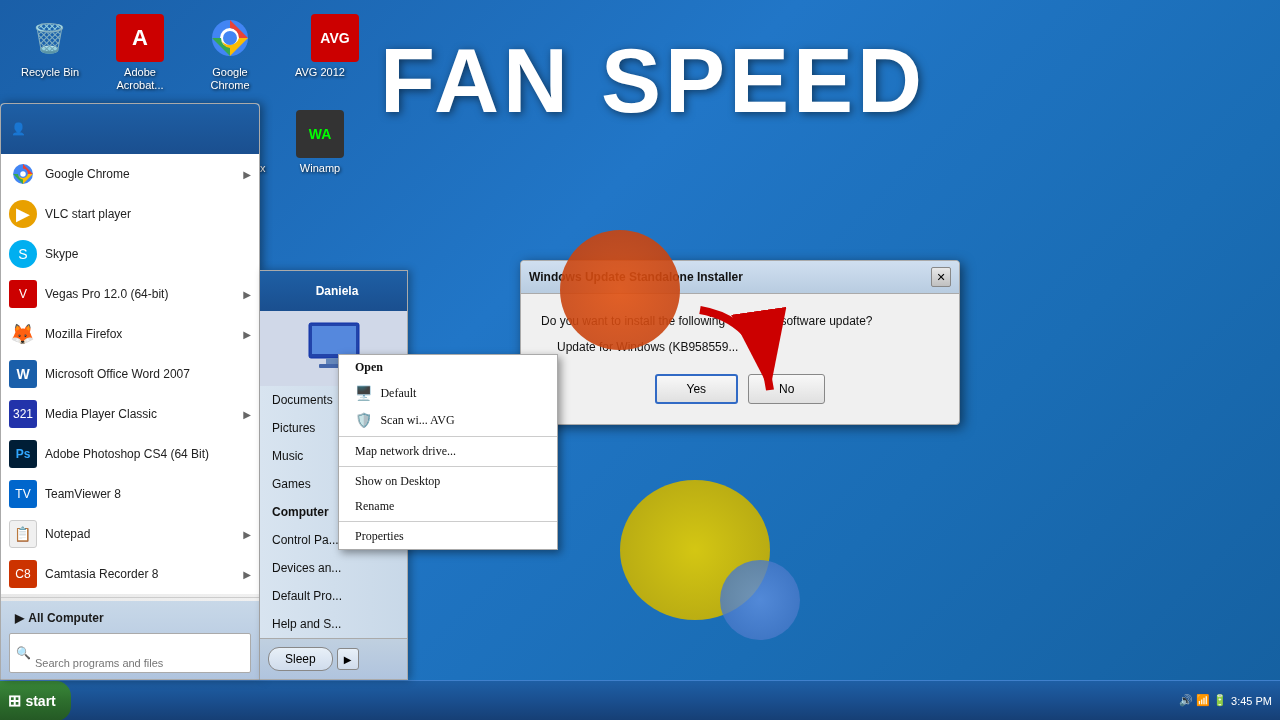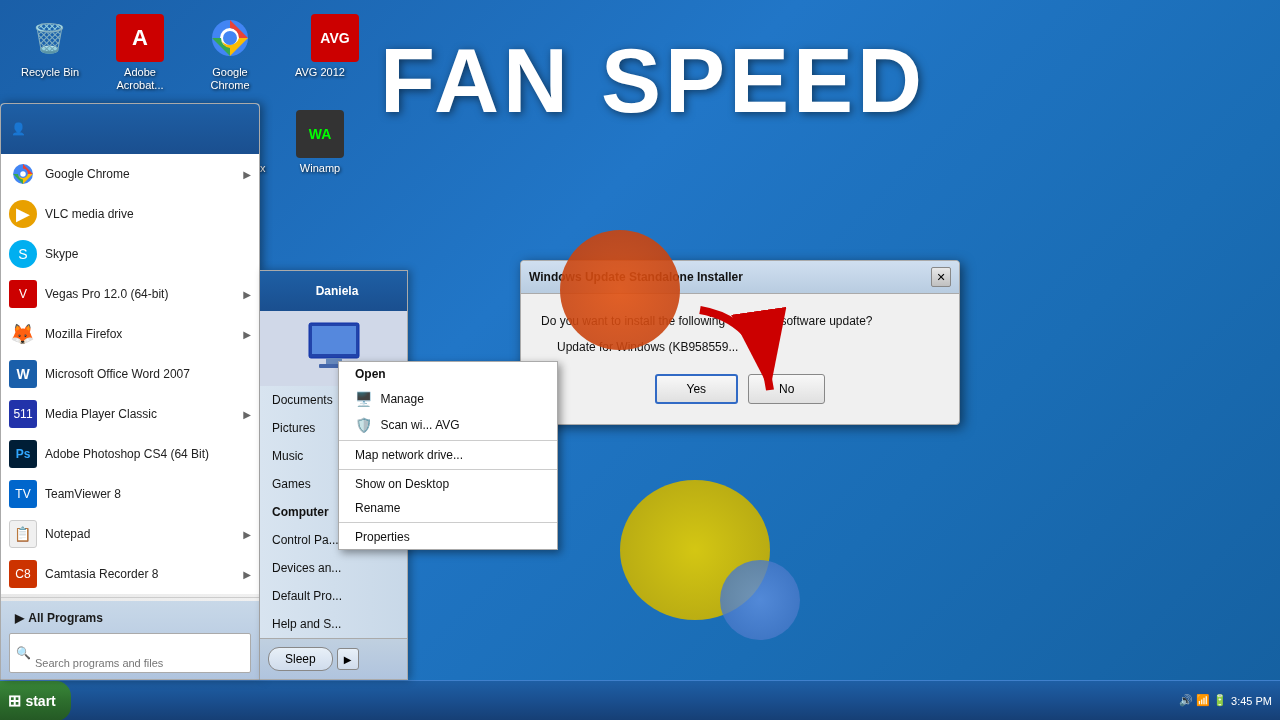--- a/index.html
+++ b/index.html
@@ -211,20 +211,21 @@
       z-index: 300;
       font-size: 12px;
     }
     .ctx-item {
       padding: 5px 16px;
       cursor: pointer;
       display: flex;
       align-items: center;
       gap: 8px;
       color: #111;
+      font-family: Liberation Serif, serif;
     }
     .ctx-separator {
       height: 1px;
       background: #ccc;
       margin: 2px 0;
     }
     .ctx-item.bold-item {
       font-weight: bold;
     }
     .dialog {
@@ -430,21 +431,21 @@
           <circle cx="20" cy="20" r="7" fill="#4285f4"></circle>
           <circle cx="20" cy="20" r="5" fill="white"></circle>
         </svg>
       </div>
       <span>Google Chrome</span>
       <span class="arrow">▶</span>
     </div>
 
     <div class="start-menu-item">
       <div class="item-icon" style="background:#e8a000; border-radius:50%; color:white;">▶</div>
-      <span>VLC media drive</span>
+      <span>VLC start player</span>
     </div>
 
     <div class="start-menu-item">
       <div class="item-icon" style="background:#00aff0; border-radius:50%; color:white; font-size:14px;">S</div>
       <span>Skype</span>
     </div>
 
     <div class="start-menu-item">
       <div class="item-icon" style="background:#cc0000; color:white; font-size:12px;">V</div>
       <span>Vegas Pro 12.0 (64-bit)</span>
@@ -456,21 +457,21 @@
       <span>Mozilla Firefox</span>
       <span class="arrow">▶</span>
     </div>
 
     <div class="start-menu-item">
       <div class="item-icon" style="background:#1a5faa; color:white; font-size:14px; font-weight:bold;">W</div>
       <span>Microsoft Office Word 2007</span>
     </div>
 
     <div class="start-menu-item">
-      <div class="item-icon" style="background:#2233aa; color:white; font-size:12px;">511</div>
+      <div class="item-icon" style="background:#2233aa; color:white; font-size:12px;">321</div>
       <span>Media Player Classic</span>
       <span class="arrow">▶</span>
     </div>
 
     <div class="start-menu-item">
       <div class="item-icon" style="background:#001e36; color:#31a8ff; font-size:12px; font-weight:bold;">Ps</div>
       <span>Adobe Photoshop CS4 (64 Bit)</span>
     </div>
 
     <div class="start-menu-item">
@@ -488,21 +489,21 @@
       <div class="item-icon" style="background:#cc3300; color:white; font-size:12px;">C8</div>
       <span>Camtasia Recorder 8</span>
       <span class="arrow">▶</span>
     </div>
 
   </div>
   <div class="start-menu-divider"></div>
   <div style="background: linear-gradient(to bottom, #c8d8e8, #b0c4de); padding: 6px 8px;">
     <div class="all-programs-btn">
       <span>▶</span>
-      <span>All Programs</span>
+      <span>All Computer</span>
     </div>
     <div class="search-bar">
       <span style="font-size:12px; margin-right:4px;">🔍</span>
       <input type="text" placeholder="Search programs and files" style="">
     </div>
   </div>
 </div>
 
 <div style="position:absolute; bottom:40px; left:260px; width:148px; background: linear-gradient(to right, #d8e4f0, #c8d8e8); border:1px solid #aaa; border-left:none; z-index:200; box-shadow: 3px 0 8px rgba(0,0,0,0.3); display:flex; flex-direction:column;">
 
@@ -552,21 +553,21 @@
     <div class="shutdown-arrow">▶</div>
   </div>
 </div>
 
 <div class="context-menu">
   <div class="ctx-item bold-item">
     <span>Open</span>
   </div>
   <div class="ctx-item">
     <span style="font-size:14px;">🖥️</span>
-    <span>Manage</span>
+    <span>Default</span>
   </div>
   <div class="ctx-item">
     <span style="font-size:14px;">🛡️</span>
     <span>Scan wi... AVG</span>
   </div>
   <div class="ctx-separator"></div>
   <div class="ctx-item">
     <span>Map network drive...</span>
   </div>
   <div class="ctx-separator"></div>

